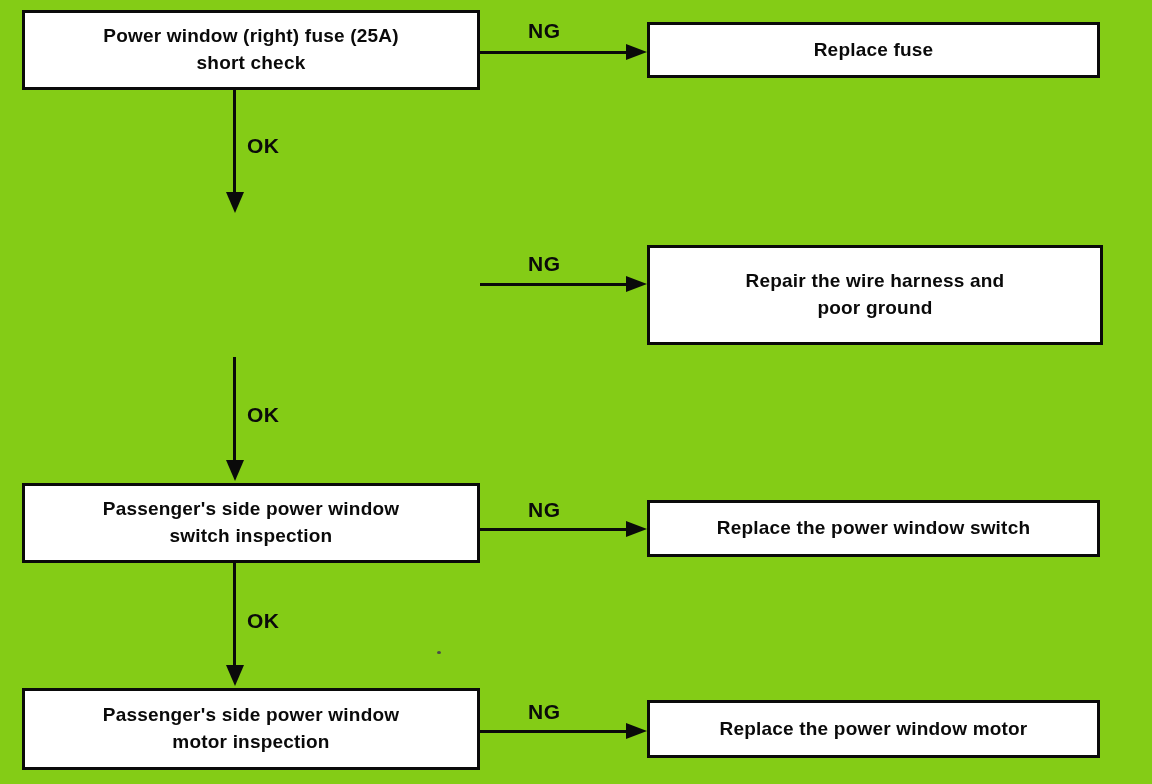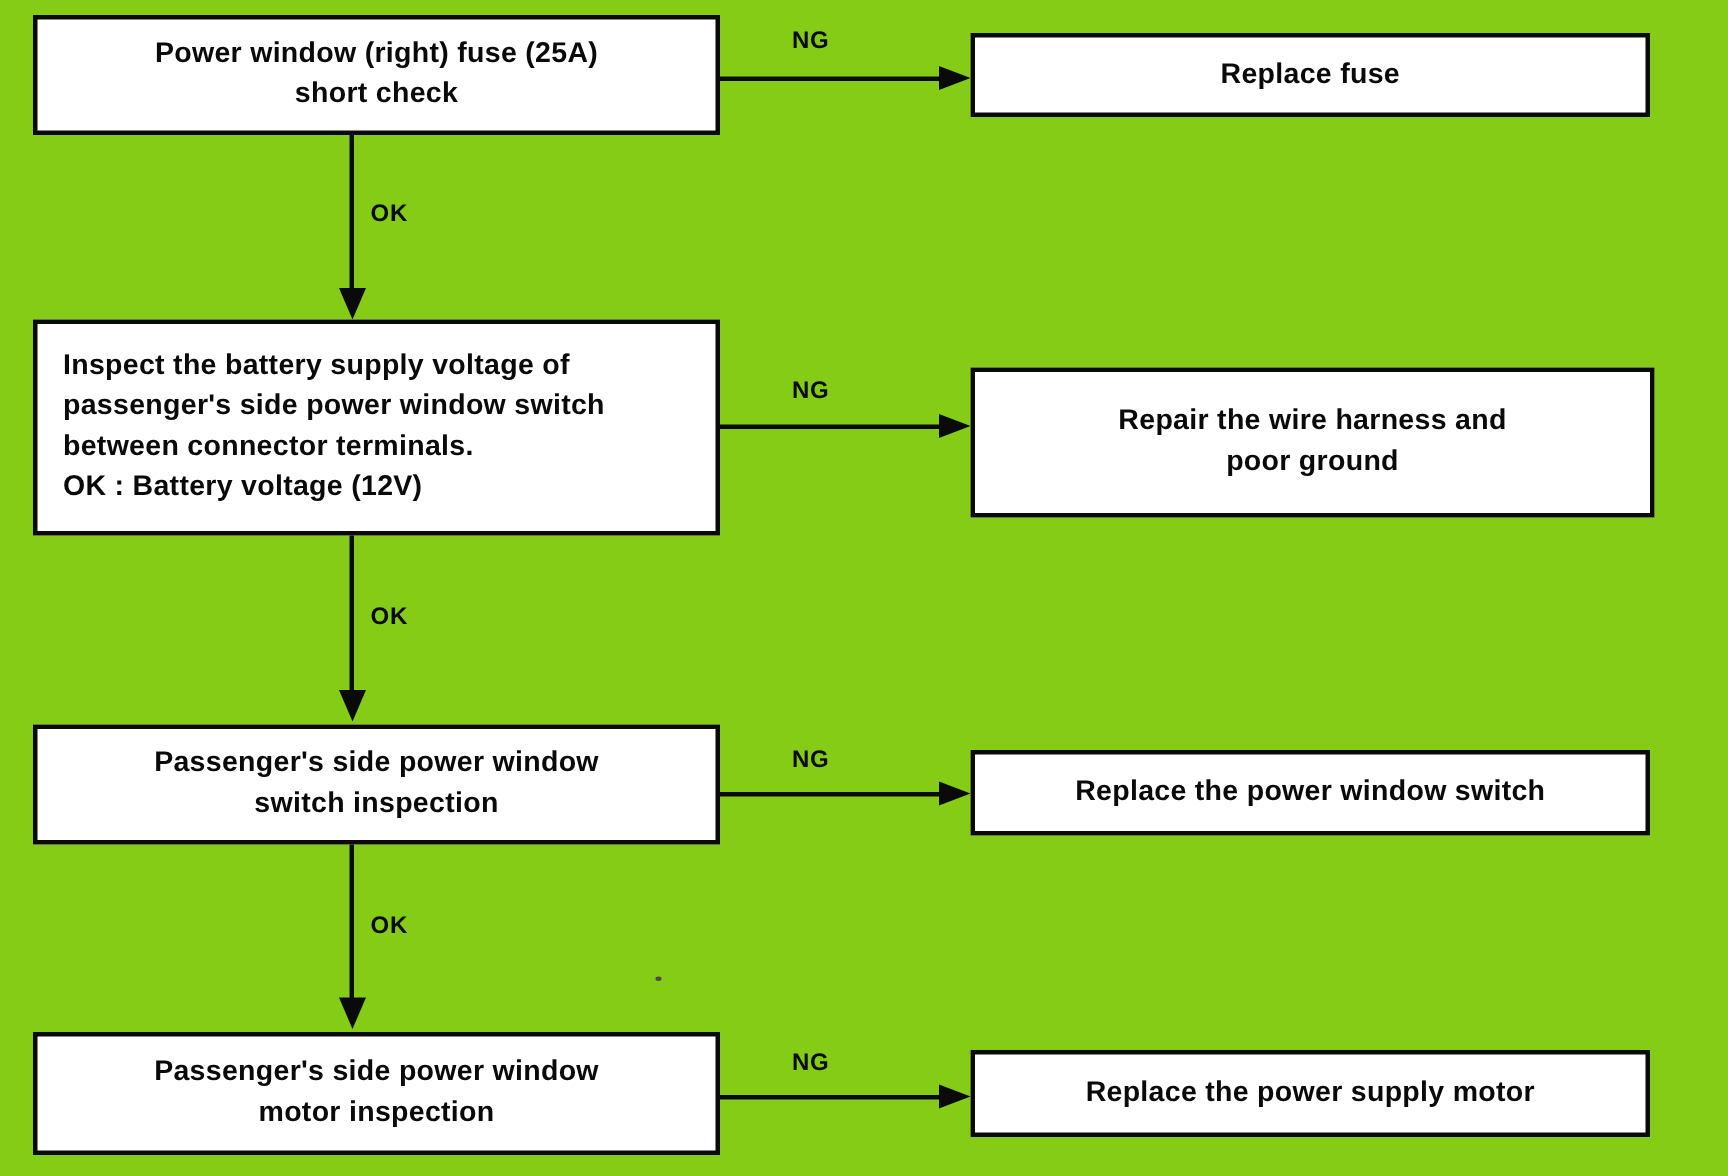--- a/index.html
+++ b/index.html
@@ -59,21 +59,21 @@
     position: absolute;
     width: 0;
     height: 0;
     border-left: 9px solid transparent;
     border-right: 9px solid transparent;
     border-top: 21px solid #0a0a0a;
   }
   .edge-label {
     position: absolute;
     font-weight: 700;
-    font-size: 16px;
+    font-size: 21px;
     letter-spacing: 0.5px;
     white-space: nowrap;
   }
   .speck {
     position: absolute;
     width: 4px;
     height: 3px;
     background: #4a4a4a;
     border-radius: 50%;
   }
@@ -86,24 +86,20 @@
   <div class="box" style="left:22px; top:10px; width:458px; height:80px;">Power window (right) fuse (25A)
 short check</div>
   <div class="hline" style="left:480px; top:51px; width:148px;"></div>
   <div class="arrow-right" style="left:626px; top:44px;"></div>
   <div class="edge-label" style="left:528px; top:19px;">NG</div>
   <div class="box" style="left:647px; top:22px; width:453px; height:56px;">Replace fuse</div>
   <div class="vline" style="left:233px; top:90px; height:106px;"></div>
   <div class="arrow-down" style="left:226px; top:192px;"></div>
   <div class="edge-label" style="left:247px; top:134px;">OK</div>
 
-  <div class="box left-align" style="left:22px; top:213px; width:458px; height:144px;">Inspect the battery supply voltage of
-passenger's side power window switch
-between connector terminals.
-OK : Battery voltage (12V)</div>
   <div class="hline" style="left:480px; top:283px; width:148px;"></div>
   <div class="arrow-right" style="left:626px; top:276px;"></div>
   <div class="edge-label" style="left:528px; top:252px;">NG</div>
   <div class="box" style="left:647px; top:245px; width:456px; height:100px;">Repair the wire harness and
 poor ground</div>
   <div class="vline" style="left:233px; top:357px; height:106px;"></div>
   <div class="arrow-down" style="left:226px; top:460px;"></div>
   <div class="edge-label" style="left:247px; top:403px;">OK</div>
 
   <div class="box" style="left:22px; top:483px; width:458px; height:80px;">Passenger's side power window
@@ -114,17 +110,17 @@
   <div class="box" style="left:647px; top:500px; width:453px; height:57px;">Replace the power window switch</div>
   <div class="vline" style="left:233px; top:563px; height:105px;"></div>
   <div class="arrow-down" style="left:226px; top:665px;"></div>
   <div class="edge-label" style="left:247px; top:609px;">OK</div>
 
   <div class="box" style="left:22px; top:688px; width:458px; height:82px;">Passenger's side power window
 motor inspection</div>
   <div class="hline" style="left:480px; top:730px; width:148px;"></div>
   <div class="arrow-right" style="left:626px; top:723px;"></div>
   <div class="edge-label" style="left:528px; top:700px;">NG</div>
-  <div class="box" style="left:647px; top:700px; width:453px; height:58px;">Replace the power supply motor</div>
+  <div class="box" style="left:647px; top:700px; width:453px; height:58px;">Replace the power window motor</div>
 
   <div class="speck" style="left:437px; top:651px;"></div>
 
 </div>
 
 </body></html>

